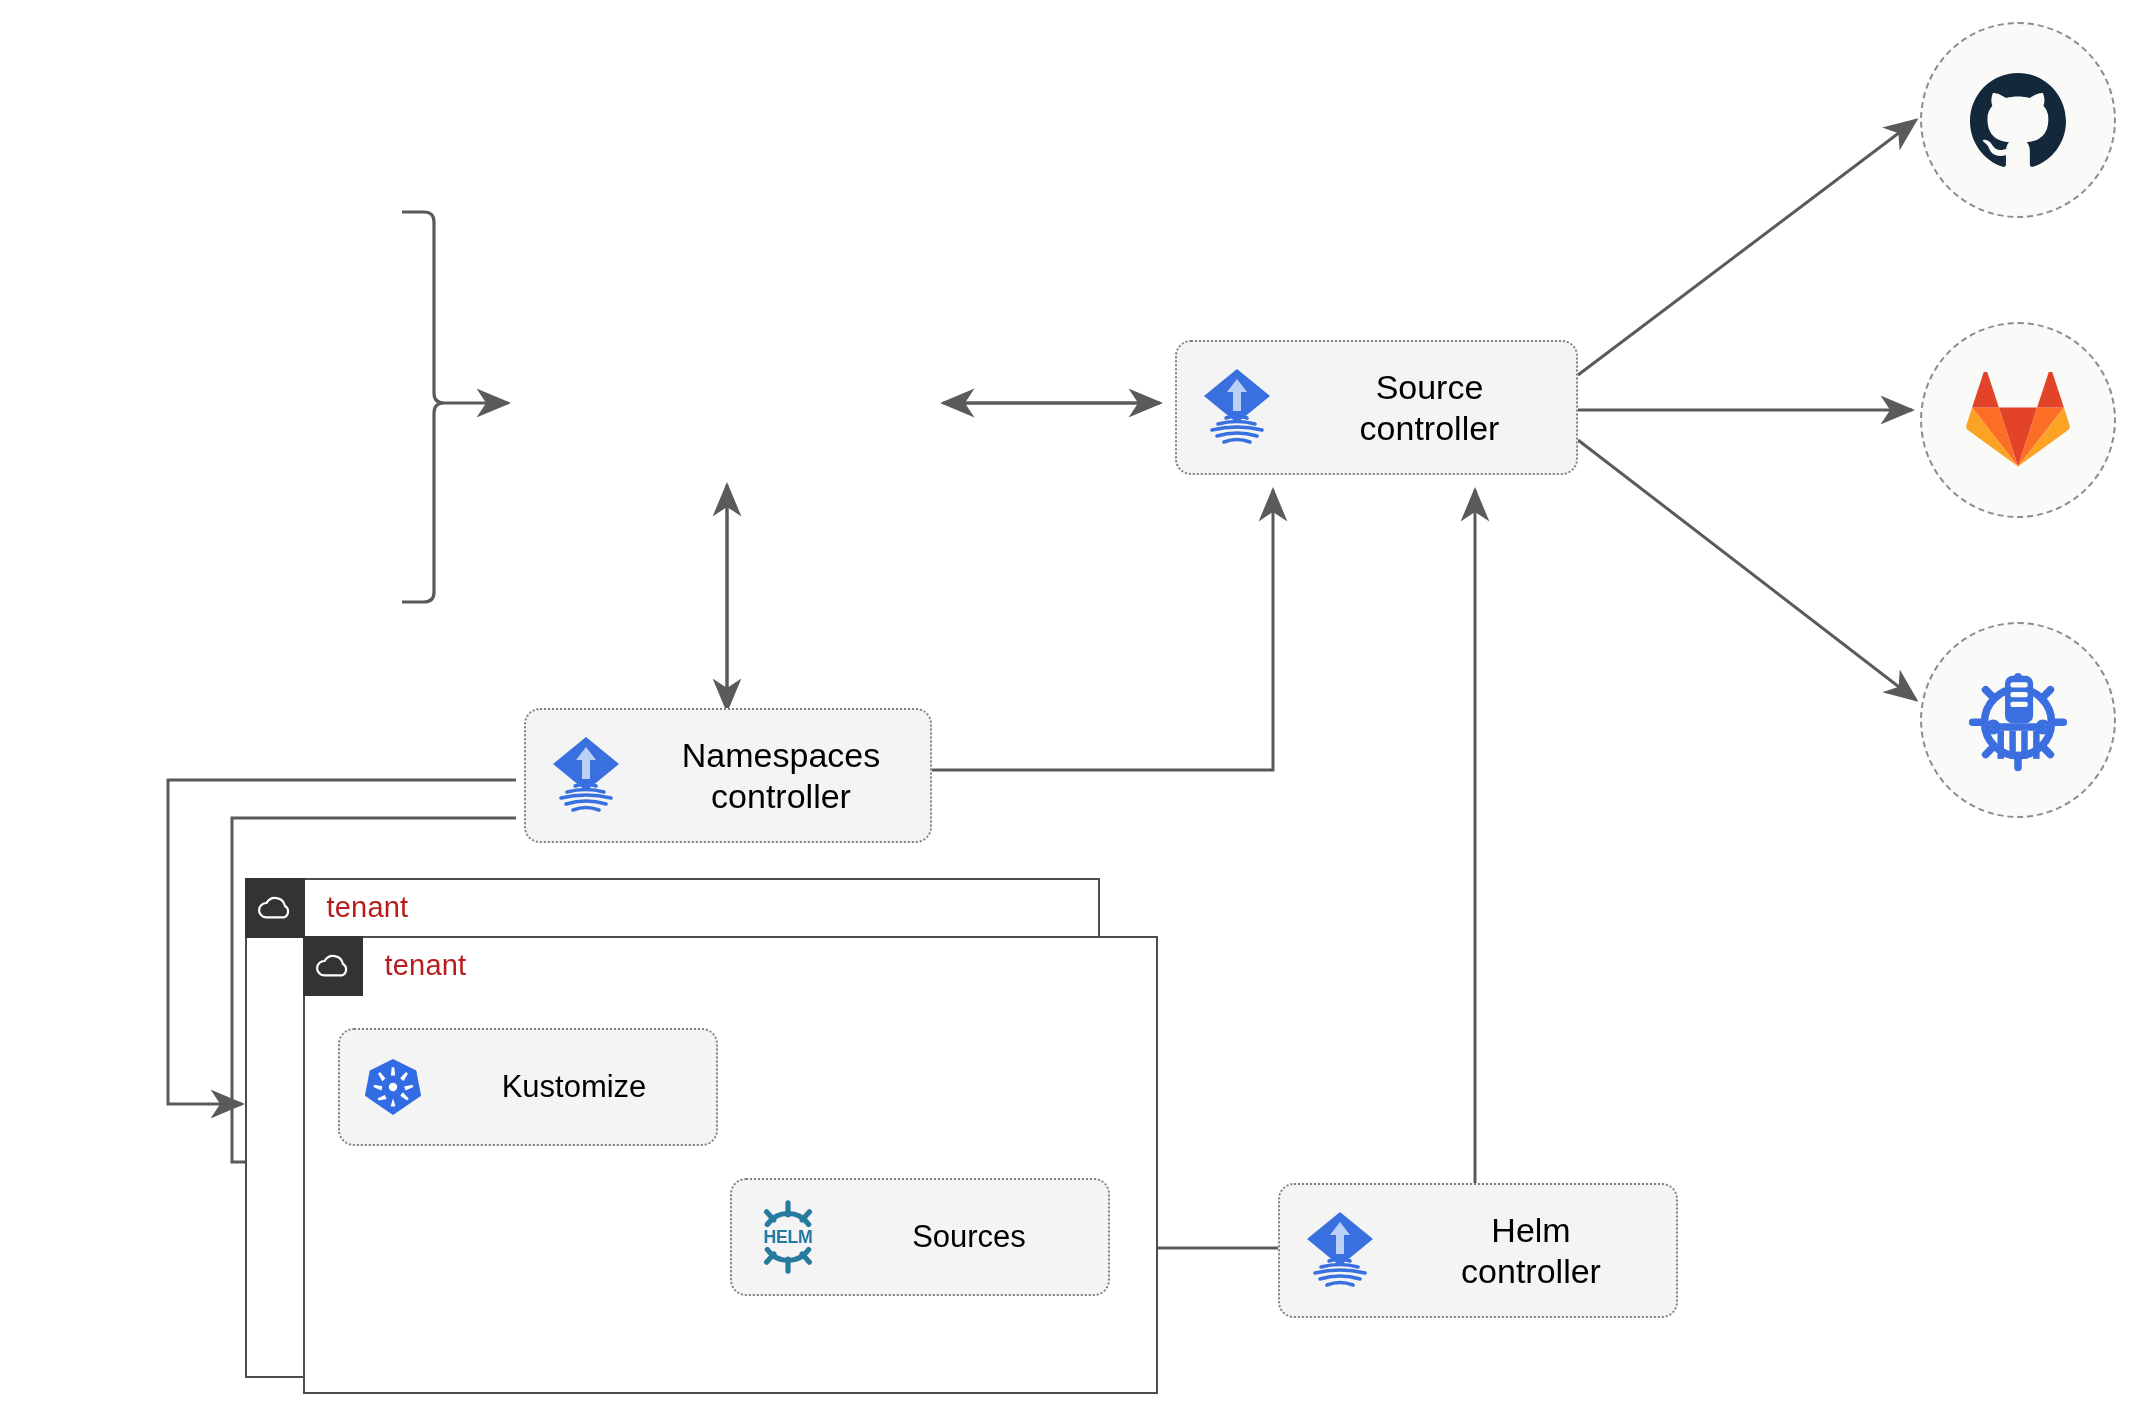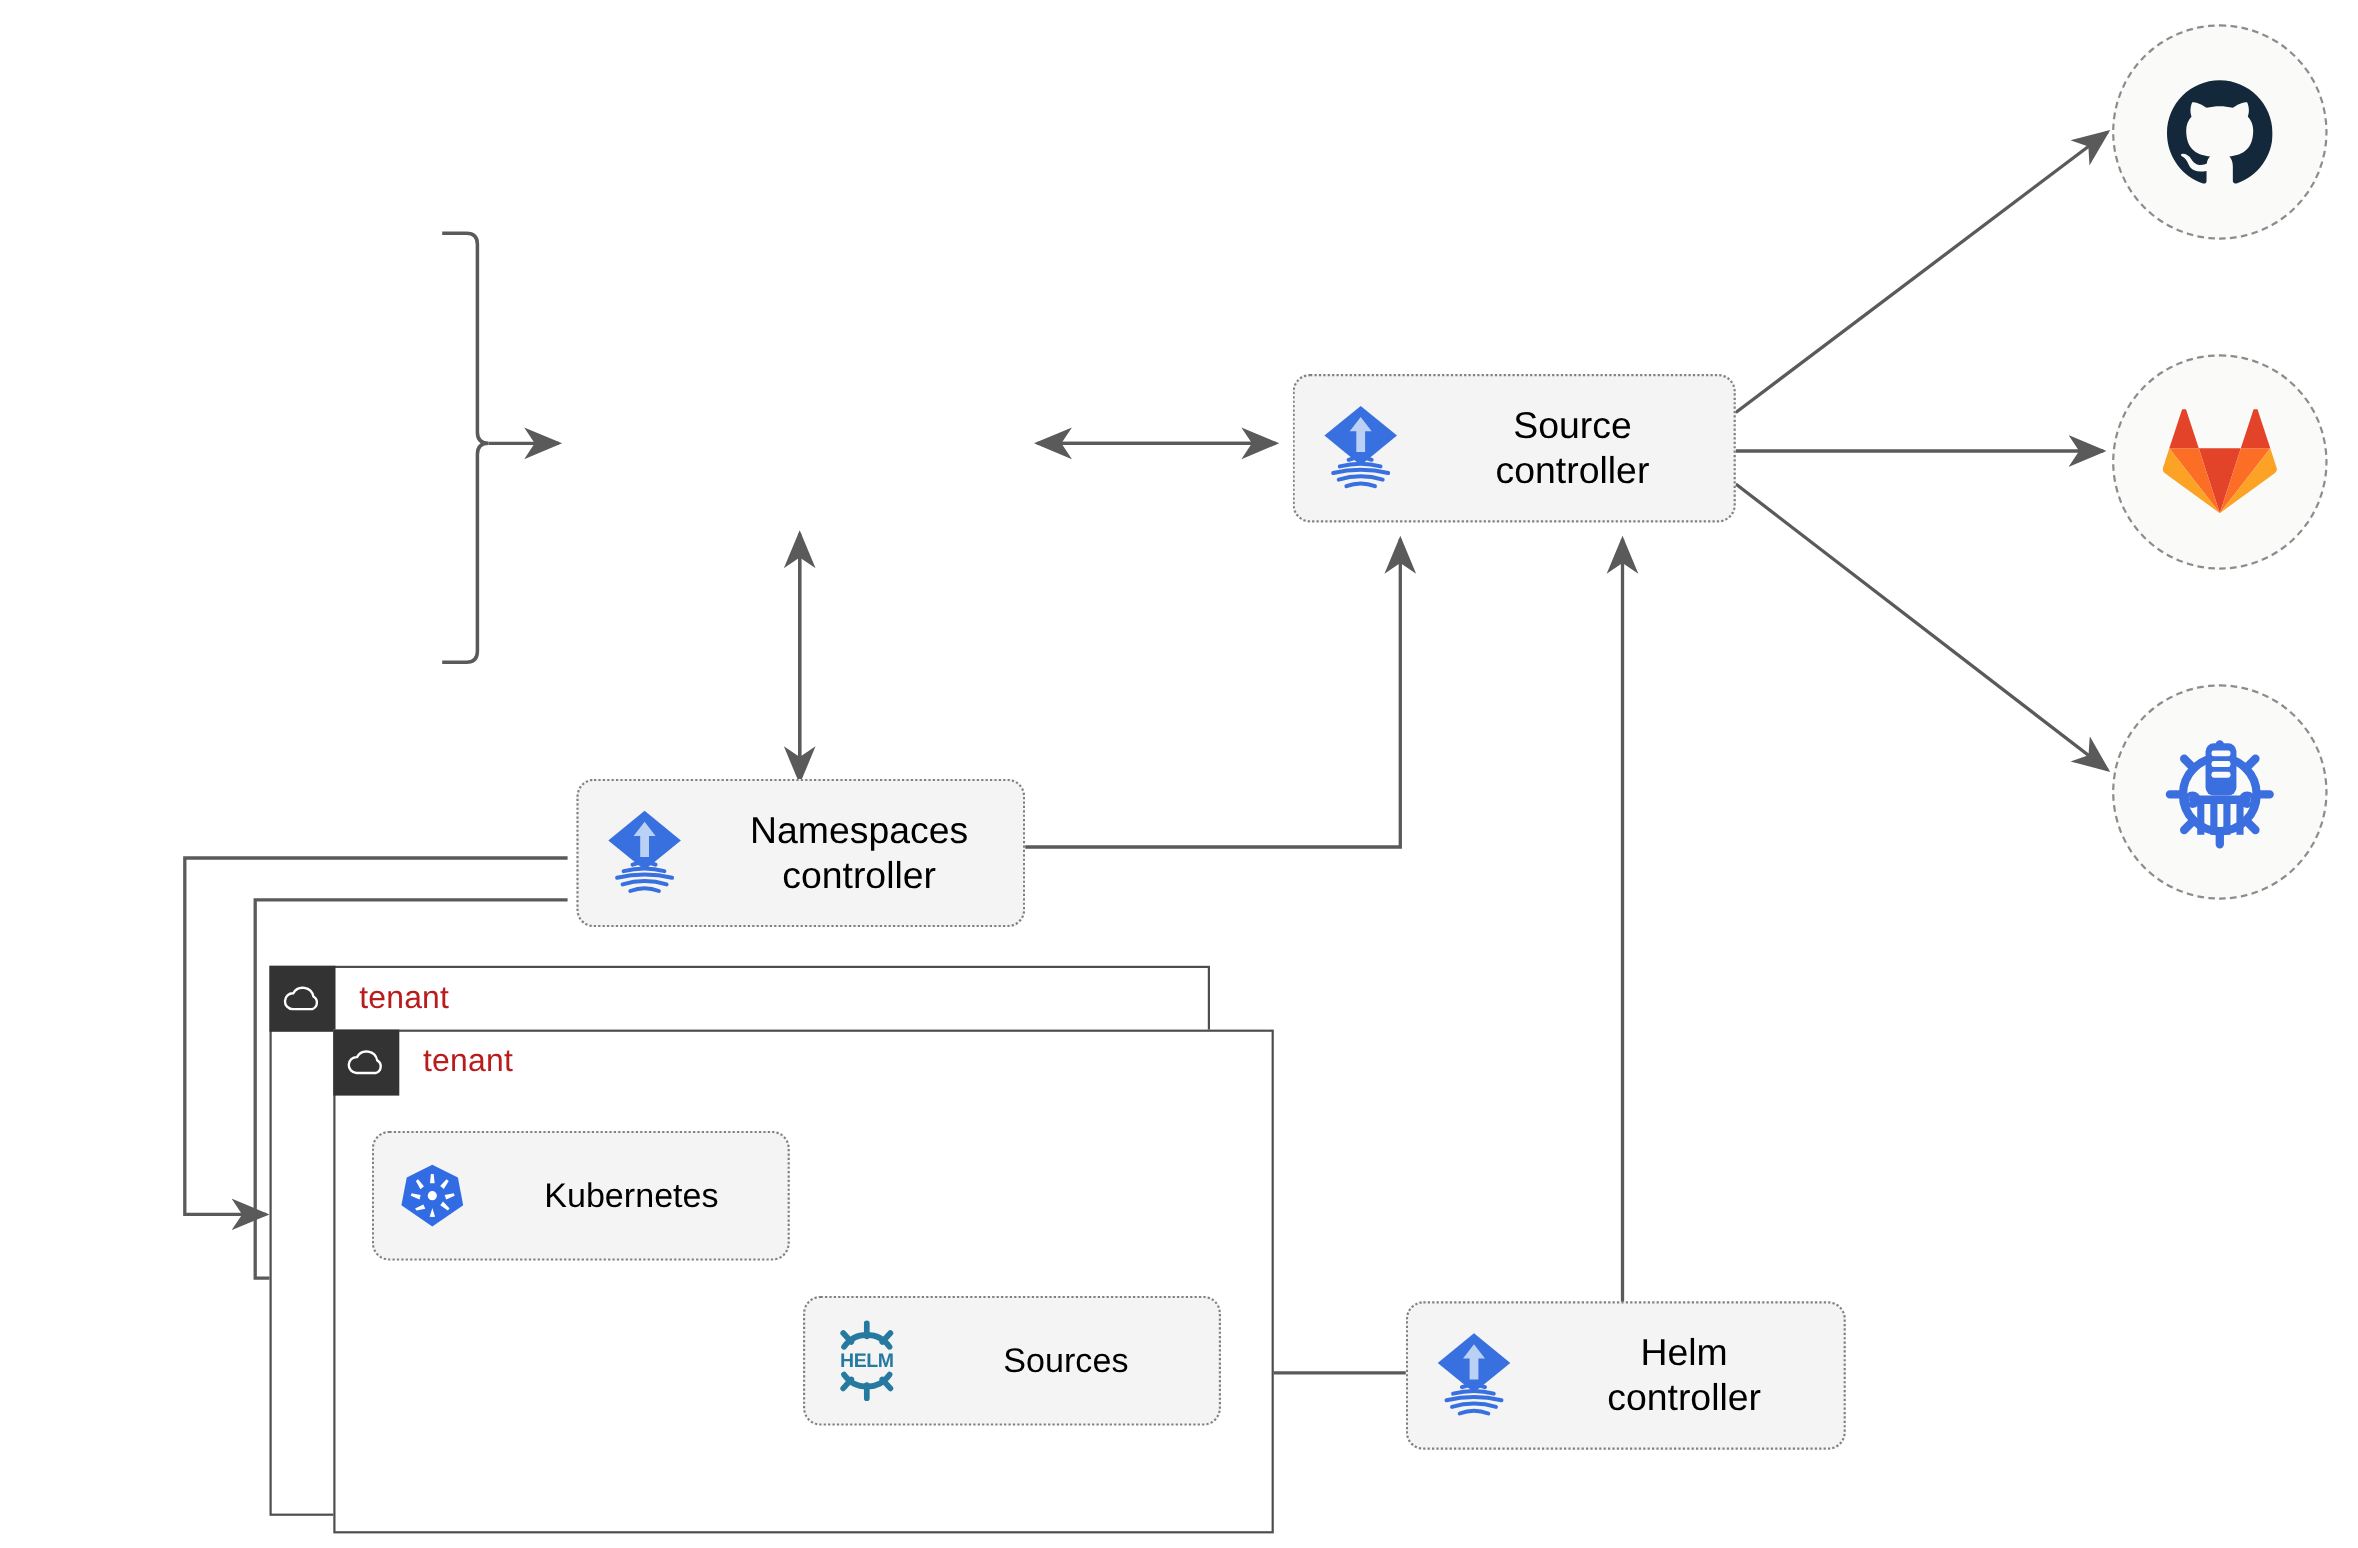--- a/index.html
+++ b/index.html
@@ -228,21 +228,21 @@
           <path d="M45.4,16.6l2,1.7l-4.6,7.4l-3.4-2.7z"></path>
           <path d="M52.2,29.6l0.8,2.5l-8,3.4l-1.4-4.1z"></path>
           <path d="M48.2,43.9l-1.6,2.1l-7.1-5l2.6-3.5z"></path>
           <path d="M34.6,51.8l-2.6,0.3l-2.5-0.3l2.6-8.3z"></path>
           <path d="M17.4,46l-1.6-2.1l7.9-3.6l1.7,4z"></path>
           <path d="M11.8,32.1l0.8-2.5l8.4,1.7l-0.9,4.3z"></path>
           <path d="M16.6,18.3l2-1.7l5.6,6.6l-3.3,2.8z"></path>
         </g>
       </svg>
     </span>
-    <span class="lbl">Kubernetes</span>
+    <span class="lbl">Kustomize</span>
   </div>
 
 
 
   <div class="node small" style="left:730px;top:1178px;width:380px;height:118px;">
     <span class="ico" style="width:112px;">
       <svg width="74" height="74" viewBox="0 0 100 100">
         <g stroke="#277A9F" stroke-width="7" fill="none" stroke-linecap="round">
           <path d="M22,33 A34,34 0 0 1 78,33"></path>
           <path d="M22,67 A34,34 0 0 0 78,67"></path>

